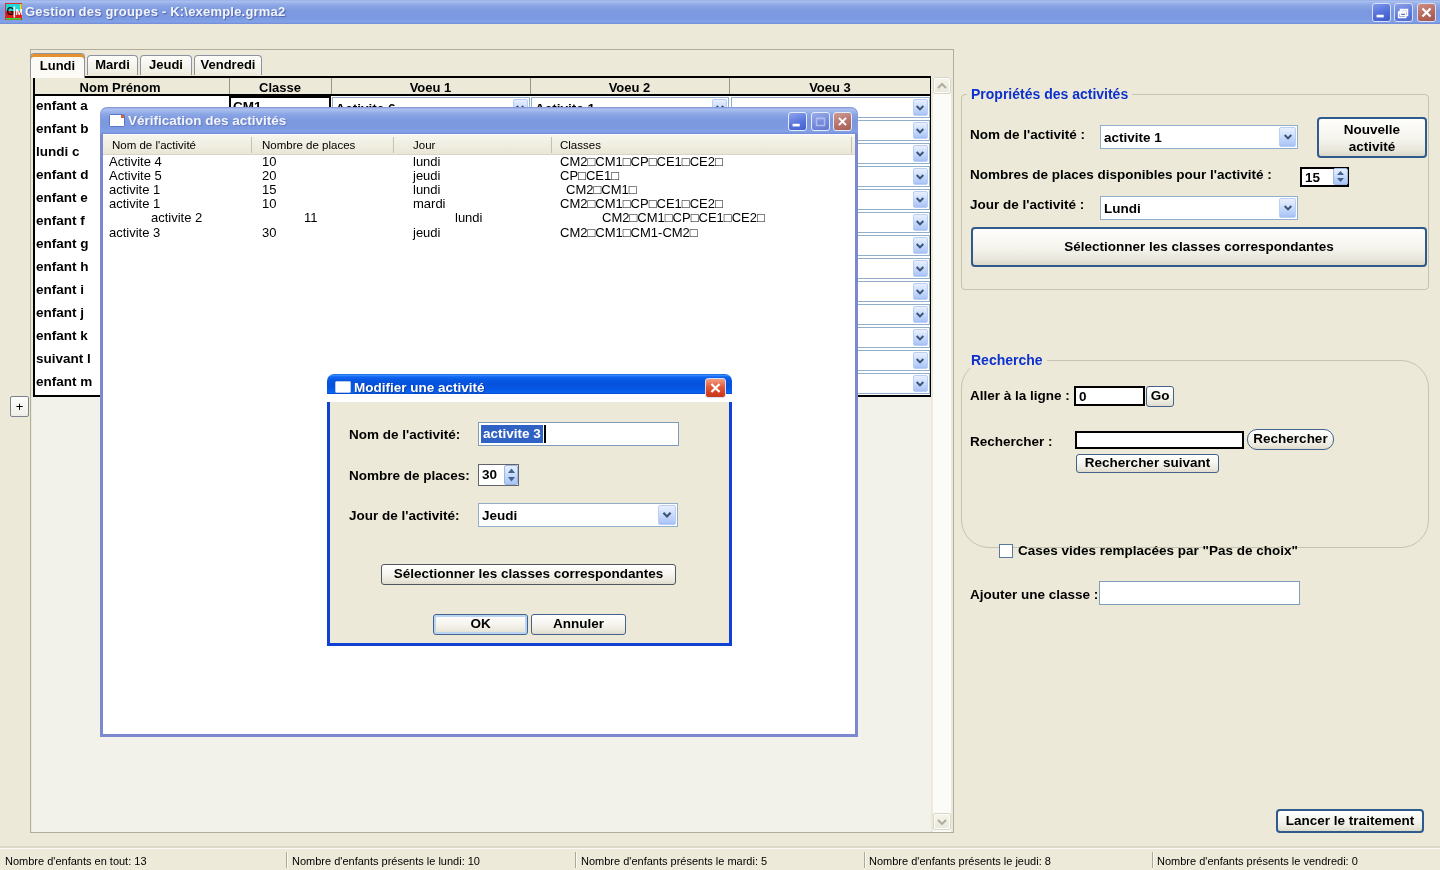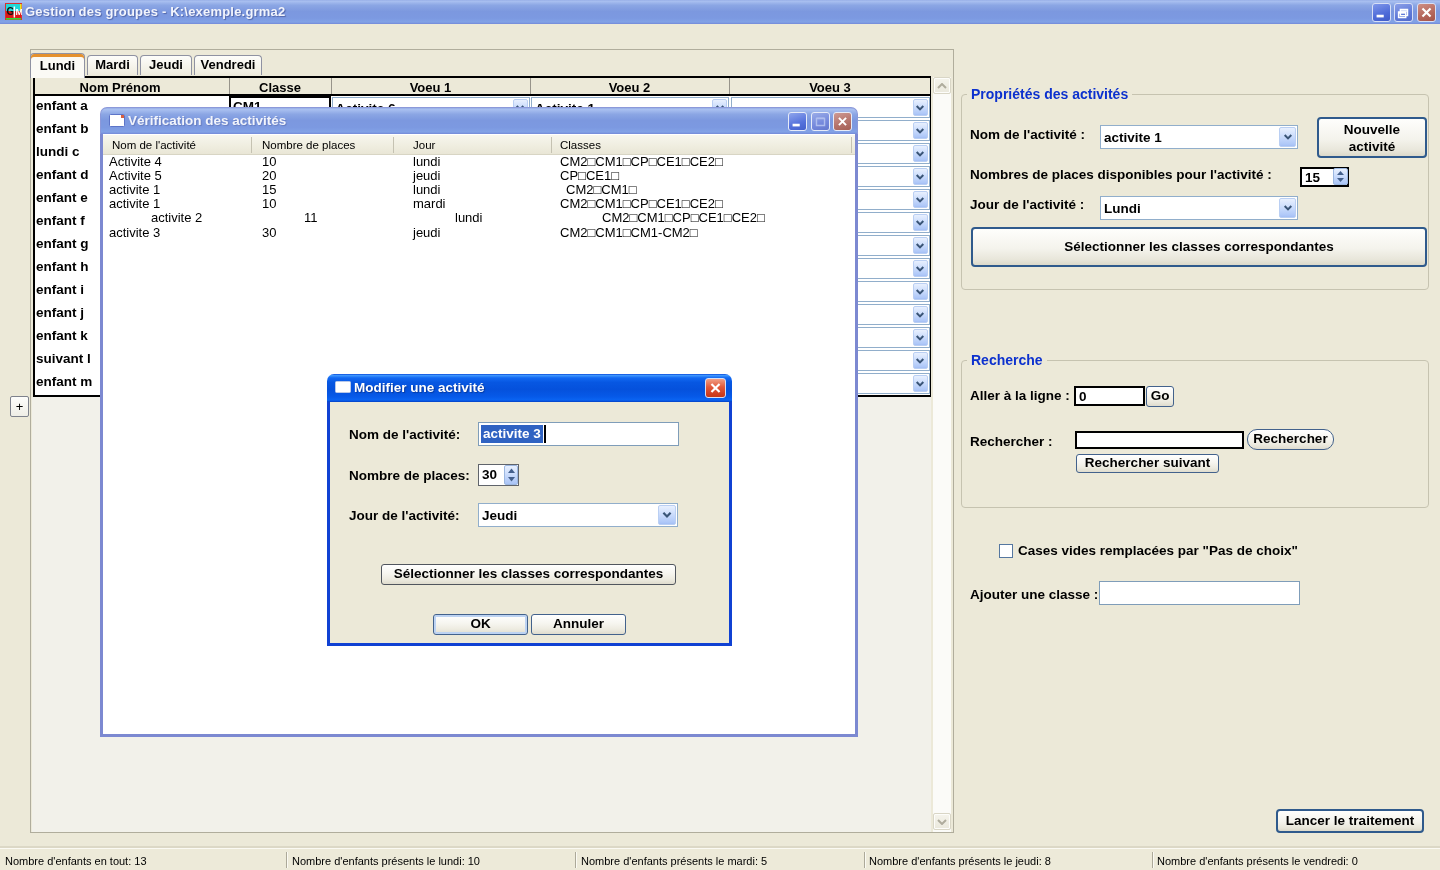--- a/index.html
+++ b/index.html
@@ -47,21 +47,21 @@
 #d1{left:100px;top:107px;width:758px;height:630px;border-radius:12px;}
 #d1 .tb{position:absolute;left:0;top:0;width:758px;height:27px;border-radius:7px 7px 0 0;background:linear-gradient(180deg,#96ADE6 0%,#A9C0F0 6%,#8BA6E4 24%,#7C98DF 48%,#7C99E1 75%,#82A2E6 92%,#7389D8 100%);border:1px solid #8C99DA;border-bottom:none;}
 #d1 .body{position:absolute;left:0;top:27px;width:758px;height:603px;background:#fff;border:3px solid #7C89D1;border-top:none;}
 #d1 .lh{position:absolute;left:3px;top:28px;width:752px;height:20px;background:linear-gradient(180deg,#F7F6EE 0%,#EFEDDF 60%,#E9E6D6 100%);border-bottom:1px solid #D8D5C4;}
 #d1 .lh span{position:absolute;top:4px;font-size:11.5px;color:#000;}
 #d1 .lh i{position:absolute;top:2px;height:16px;width:1px;background:#C5C2B2;}
 .lrow{position:absolute;height:14px;line-height:14px;font-size:13px;white-space:nowrap;}
 .lrow span{position:absolute;}
 
 #d2{left:327px;top:374px;width:405px;height:272px;}
-#d2 .tb{position:absolute;left:0;top:0;width:405px;height:28px;border-radius:7px 7px 0 0;background:linear-gradient(180deg,#0646D8 0%,#3F97FD 5%,#1268F2 14%,#0757E2 30%,#0551DC 55%,#0659E8 80%,#0A64F2 93%,#0340C4 100%);}
+#d2 .tb{position:absolute;left:0;top:0;width:405px;height:20px;border-radius:7px 7px 0 0;background:linear-gradient(180deg,#0646D8 0%,#3F97FD 5%,#1268F2 14%,#0757E2 30%,#0551DC 55%,#0659E8 80%,#0A64F2 93%,#0340C4 100%);}
 #d2 .body{position:absolute;left:0;top:28px;width:405px;height:244px;background:#ECE9D8;border:3px solid #1041D3;border-top:none;}
 
 .sbtn{position:absolute;background:linear-gradient(180deg,#F5F4EC,#EAE8DC);border:1px solid #D9D6C6;border-radius:2px;box-shadow:inset 0 0 0 1px #FDFDFA;}
 .sbtn svg{position:absolute;left:50%;top:50%;transform:translate(-50%,-50%);}
 
 #status{left:0;top:848px;width:1440px;height:22px;background:#EDEAD9;border-top:1px solid #FBFAF3;box-shadow:0 -2px 0 #DCD8C6;}
 #status span{position:absolute;top:6px;font-size:11px;color:#000;white-space:nowrap;text-align:right;}
 #status .dv{position:absolute;top:3px;height:16px;width:1px;background:#ACA999;box-shadow:1px 0 0 #FBFAF3;}
 </style></head>
 <body>
@@ -294,21 +294,21 @@
 <div class="cmb" style="left:1100px;top:196px;width:198px;height:24px;">
       <span class="t">Lundi</span>
       <i class="arw" style="width:17px">
         <svg width="9" height="6" viewBox="0 0 9 6">
           <path d="M1.2 1 L4.5 4.4 L7.8 1" stroke="#3A5577" stroke-width="2" fill="none"></path>
         </svg>
       </i>
     </div>
 <div class="xbtn2" style="left:971px;top:227px;width:456px;height:40px;line-height:36px;">Sélectionner les classes correspondantes</div>
 
-<div class="fs" style="left:961px;top:360px;width:468px;height:148px;">
+<div class="fs" style="left:961px;top:360px;width:468px;height:188px;border-radius:28px;">
   <span class="cap">Recherche</span>
 </div>
 <div class="lbl" style="left:970px;top:388px;">Aller à la ligne :</div>
 <div class="inp" style="left:1074px;top:386px;width:71px;height:20px;">
       <span class="t">0</span>
     </div>
 <div class="xbtn" style="left:1146px;top:386px;width:28px;height:21px;line-height:18px;">Go</div>
 <div class="lbl" style="left:970px;top:434px;">Rechercher :</div>
 <div class="inp" style="left:1075px;top:431px;width:169px;height:18px;"></div>
 <div class="xbtn" style="left:1247px;top:429px;width:87px;height:21px;line-height:18px;border-radius:10px;">Rechercher</div>

